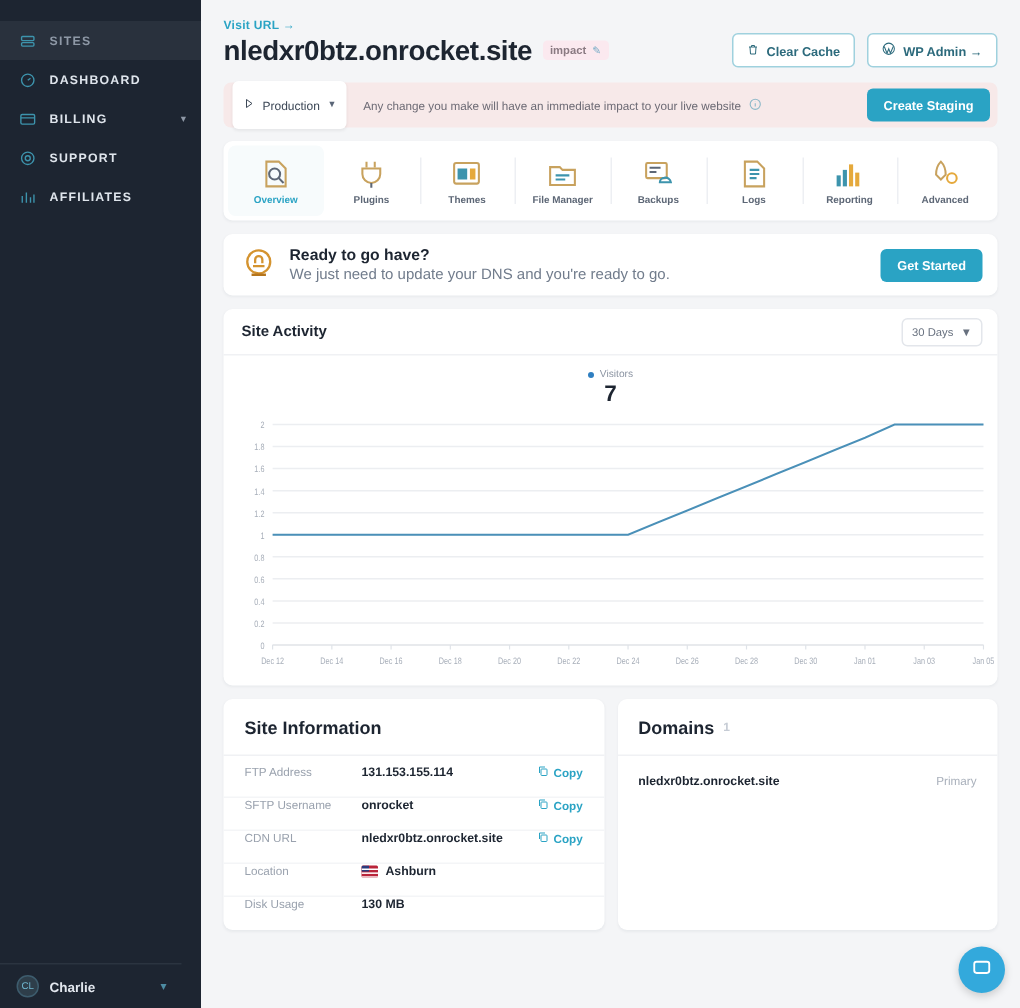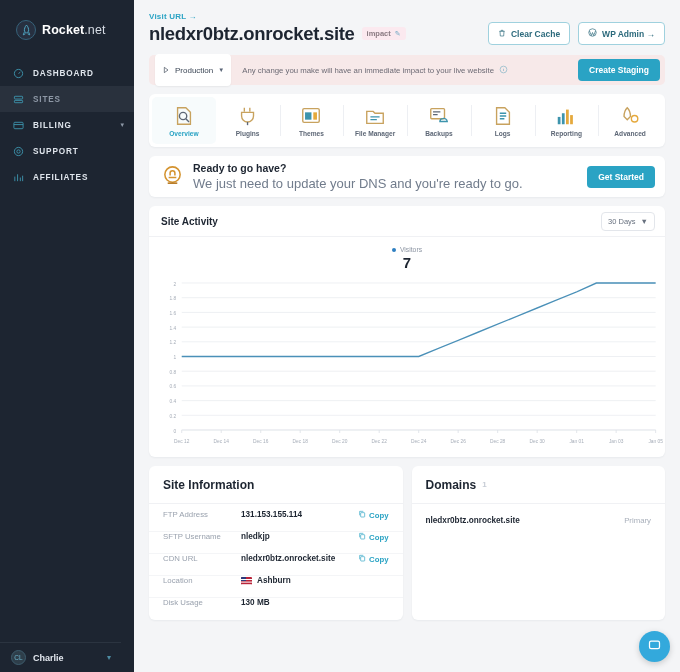--- a/index.html
+++ b/index.html
@@ -123,21 +123,21 @@
   .tab svg { display: block; }
 
   
   .banner {
     margin: 9px 6px 0 6px; background: #fff; border-radius: 6px;
     height: 41px; display: flex; align-items: center; padding: 0 10px 0 12px;
     box-shadow: 0 1px 2px rgba(20,30,50,.05);
   }
   .banner .btxt { margin-left: 9px; }
   .banner .bt { font-size: 10.5px; font-weight: 700; color: #1d2531; }
-  .banner .bs { font-size: 13px; color: #717c8c; margin-top: 2px; text-align: center; }
+  .banner .bs { font-size: 10px; color: #717c8c; margin-top: 2px; text-align: center; }
 
   
   .card {
     margin: 9px 6px 0 6px; background: #fff; border-radius: 6px;
     box-shadow: 0 1px 2px rgba(20,30,50,.05);
   }
   .card-head {
     height: 31px; display: flex; align-items: center; padding: 0 10px 0 12px;
     border-bottom: 1px solid #f0f1f4;
   }
@@ -201,50 +201,39 @@
     display: flex; align-items: center; justify-content: center;
     box-shadow: 0 2px 6px rgba(0,0,0,.18);
   }
 </style>
 </head>
 <body>
 
 <div class="app">
 
   <aside class="sidebar">
-    <div class="brand">
-      <div class="brand-mark">
-        <svg width="13" height="13" viewBox="0 0 24 24" fill="none" stroke="#4fa7c4" stroke-width="1.8">
-          <path d="M12 2c3 3 4 7 4 11l-4 4-4-4c0-4 1-8 4-11z"></path>
-          <path d="M8 15l-2 5 4-2M16 15l2 5-4-2"></path>
-        </svg>
-      </div>
-      <div class="brand-text">
-        <b>Rocket</b><span>.net</span>
-      </div>
-    </div>
 
     <nav class="nav">
+      <div class="nav-item active">
+        <span class="nav-ic">
+          <svg width="11" height="11" viewBox="0 0 24 24" fill="none" stroke="#3d94ad" stroke-width="2">
+              <rect x="3" y="5" width="18" height="6" rx="1.5"></rect>
+              <rect x="3" y="14" width="18" height="5" rx="1.5"></rect>
+            </svg>
+        </span>
+        <span class="lbl">SITES</span>
+      </div>
       <div class="nav-item">
         <span class="nav-ic">
           <svg width="11" height="11" viewBox="0 0 24 24" fill="none" stroke="#3d94ad" stroke-width="2">
               <circle cx="12" cy="12" r="9"></circle>
               <path d="M12 12l4-3"></path>
             </svg>
         </span>
         <span class="lbl">DASHBOARD</span>
-      </div>
-      <div class="nav-item active">
-        <span class="nav-ic">
-          <svg width="11" height="11" viewBox="0 0 24 24" fill="none" stroke="#3d94ad" stroke-width="2">
-              <rect x="3" y="5" width="18" height="6" rx="1.5"></rect>
-              <rect x="3" y="14" width="18" height="5" rx="1.5"></rect>
-            </svg>
-        </span>
-        <span class="lbl">SITES</span>
       </div>
       <div class="nav-item">
         <span class="nav-ic">
           <svg width="11" height="11" viewBox="0 0 24 24" fill="none" stroke="#3d94ad" stroke-width="2">
               <rect x="2" y="5" width="20" height="14" rx="2"></rect>
               <path d="M2 10h20"></path>
             </svg>
         </span>
         <span class="lbl">BILLING</span>
         <span class="nav-chev">▾</span>
@@ -514,21 +503,21 @@
                 <span><svg width="8" height="8" viewBox="0 0 24 24" fill="none" stroke="#2aa3c4" stroke-width="2">
                     <rect x="8" y="8" width="12" height="13" rx="1.5"></rect>
                     <path d="M5 16V4h11"></path>
                   </svg></span>
                 <span>Copy</span>
               </div>
             </div>
             <div class="info-row">
               <div class="info-lbl">SFTP Username</div>
               <div class="info-val">
-                <span>nledkjp</span>
+                <span>onrocket</span>
               </div>
               <div class="copy">
                 <span><svg width="8" height="8" viewBox="0 0 24 24" fill="none" stroke="#2aa3c4" stroke-width="2">
                     <rect x="8" y="8" width="12" height="13" rx="1.5"></rect>
                     <path d="M5 16V4h11"></path>
                   </svg></span>
                 <span>Copy</span>
               </div>
             </div>
             <div class="info-row">

